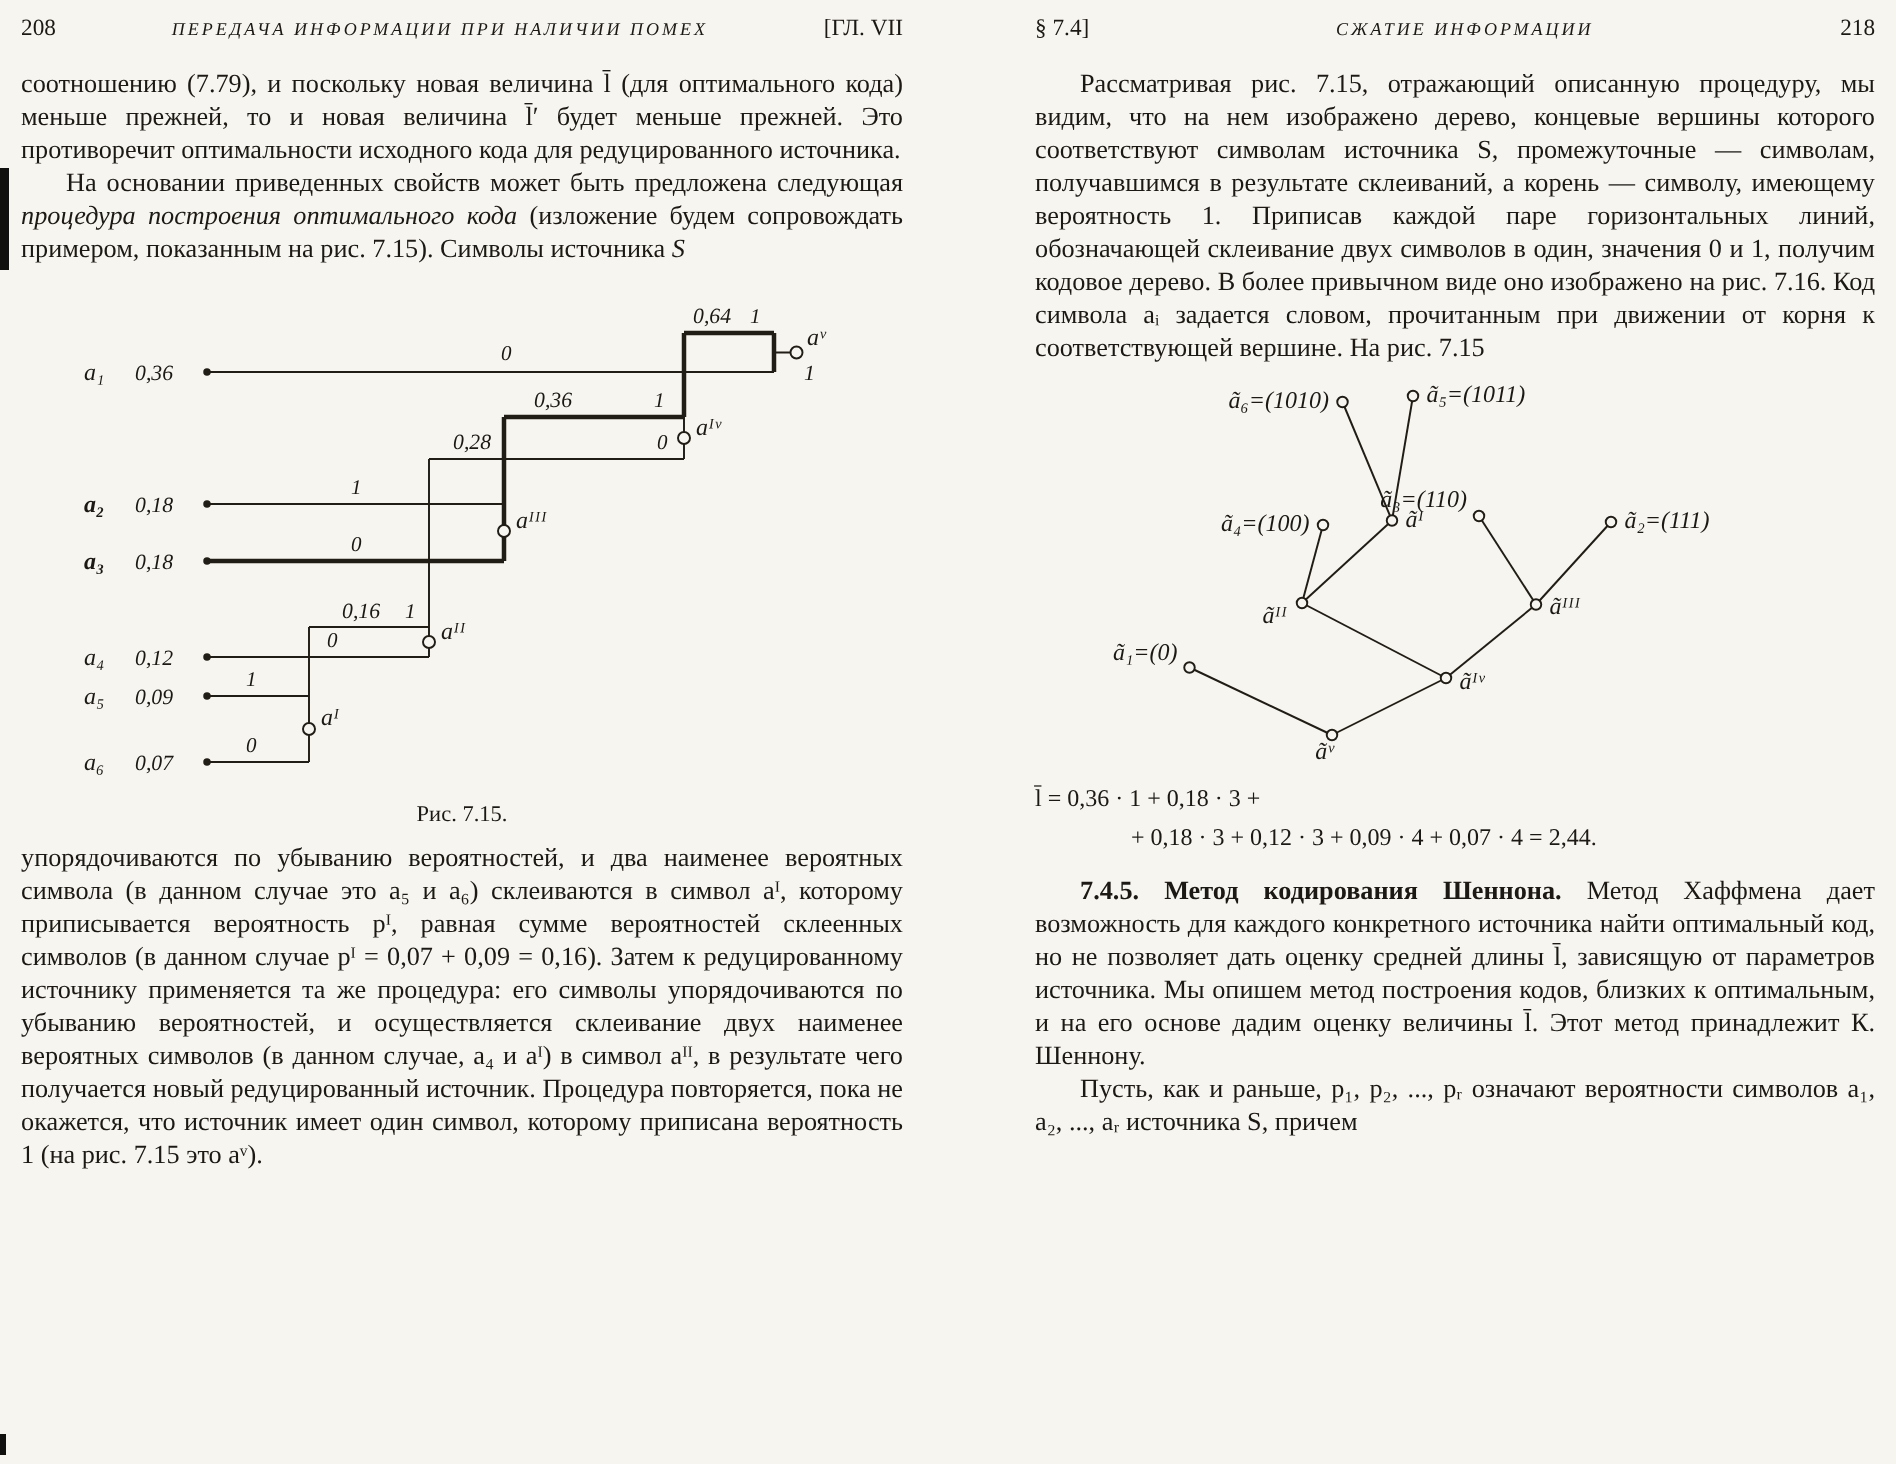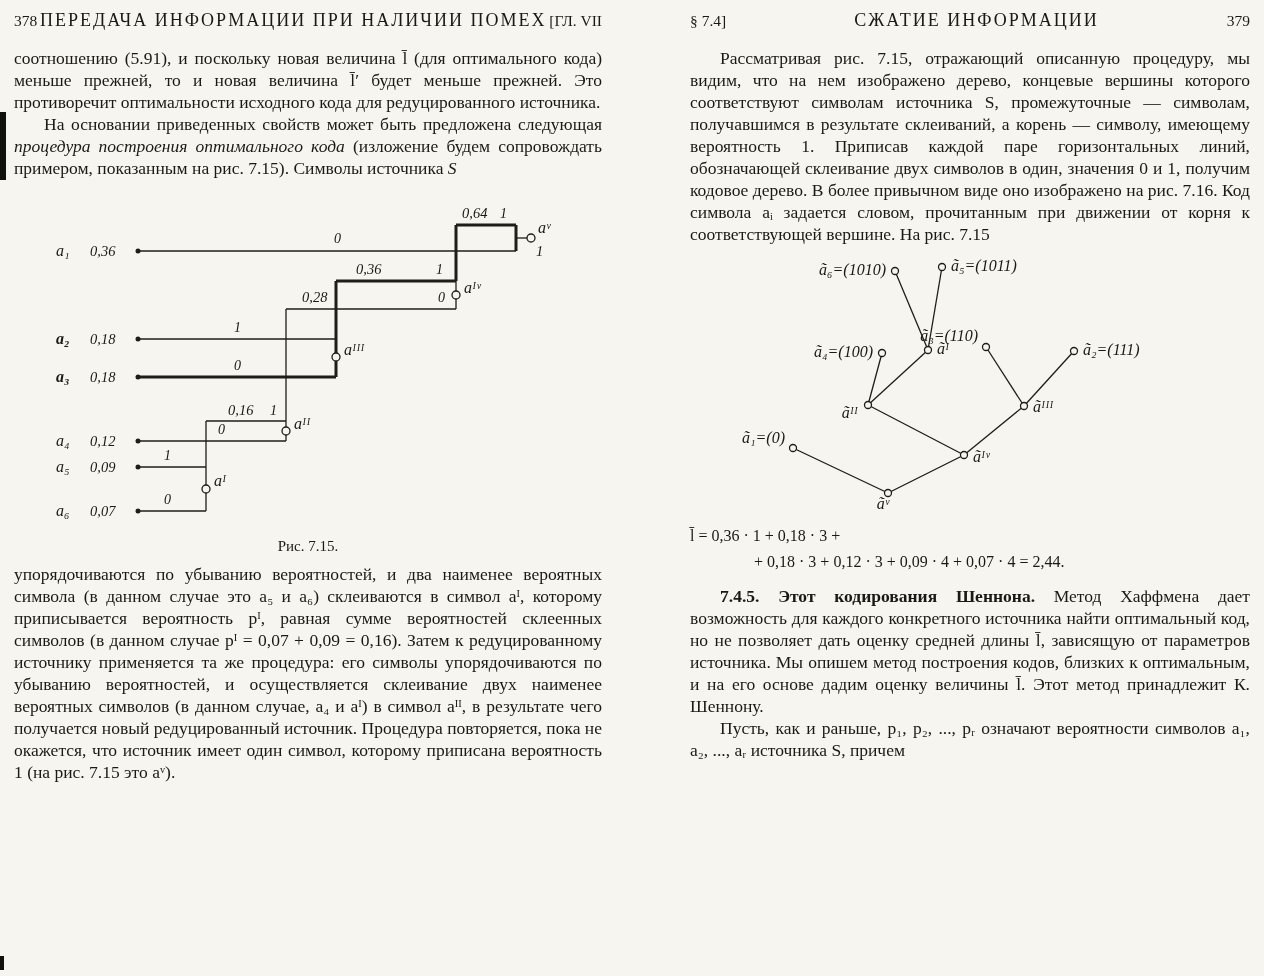--- a/index.html
+++ b/index.html
@@ -7,21 +7,21 @@
     width:1264px;height:976px;overflow:hidden;position:relative;
     background:#f7f5ef;color:#1c1914;
     font-family:"Liberation Serif","DejaVu Serif",serif;
   }
   .spread{display:flex;width:1264px;height:976px;}
   .page{box-sizing:border-box;}
   .page-left{width:632px;padding:10px 30px 0 14px;}
   .page-right{width:632px;padding:10px 14px 0 58px;}
   .running-head{display:flex;justify-content:space-between;align-items:baseline;
     font-size:15px;margin-bottom:16px;white-space:nowrap;}
-  .rh-title{letter-spacing:2px;font-size:18px;}
+  .rh-title{letter-spacing:2px;font-size:12px;font-style:italic;}
   .rh-num{font-size:15.5px;}
   p.body-text{margin:0;text-align:justify;font-size:17.5px;line-height:22px;}
   p.body-text + p.body-text{margin-top:0;}
   .indent{text-indent:30px;}
   .fig-block{text-align:center;margin:10px 0 8px 0;}
   .fig-caption{font-size:15px;margin-top:4px;text-align:center;}
   svg{display:block;margin:0 auto;}
   svg line, svg path{stroke:#201c16;fill:none;}
   .ln{stroke-width:1.3px;}
   .ln-bold{stroke-width:3px;}
@@ -38,26 +38,26 @@
   .mark1{left:0;top:112px;width:6px;height:68px;}
   .mark2{left:0;top:956px;width:4px;height:14px;}
 </style>
 </head>
 <body>
 
 <div class="spread">
 
   <div class="page page-left">
     <div class="running-head">
-      <span class="rh-num">378</span>
+      <span class="rh-num">208</span>
       <span class="rh-title">ПЕРЕДАЧА ИНФОРМАЦИИ ПРИ НАЛИЧИИ ПОМЕХ</span>
       <span class="rh-num">[ГЛ. VII</span>
     </div>
 
-    <p class="body-text">соотношению (5.91), и поскольку новая величина l̄ (для оптимального кода) меньше прежней, то и новая величина l̄′ будет меньше прежней. Это противоречит оптимальности исходного кода для редуцированного источника.</p>
+    <p class="body-text">соотношению (7.79), и поскольку новая величина l̄ (для оптимального кода) меньше прежней, то и новая величина l̄′ будет меньше прежней. Это противоречит оптимальности исходного кода для редуцированного источника.</p>
 
     <p class="body-text indent"><span>На основании приведенных свойств может быть предложена следующая </span><i>процедура построения оптимального кода</i><span> (изложение будем сопровождать примером, показанным на рис. 7.15). Символы источника </span><i>S</i></p>
 
     <div class="fig-block">
       <svg width="540" height="345" viewBox="0 0 540 345">
 
         <line class="ln" x1="100" y1="62" x2="478" y2="62"></line>
         <line class="ln" x1="100" y1="150" x2="298" y2="150"></line>
         <line class="ln-bold" x1="100" y1="188" x2="298" y2="188"></line>
         <line class="ln" x1="100" y1="252" x2="248" y2="252"></line>
@@ -130,21 +130,21 @@
       <div class="fig-caption">Рис. 7.15.</div>
     </div>
 
     <p class="body-text">упорядочиваются по убыванию вероятностей, и два наименее вероятных символа (в данном случае это a₅ и a₆) склеиваются в символ aᴵ, которому приписывается вероятность pᴵ, равная сумме вероятностей склеенных символов (в данном случае pᴵ = 0,07 + 0,09 = 0,16). Затем к редуцированному источнику применяется та же процедура: его символы упорядочиваются по убыванию вероятностей, и осуществляется склеивание двух наименее вероятных символов (в данном случае, a₄ и aᴵ) в символ aᴵᴵ, в результате чего получается новый редуцированный источник. Процедура повторяется, пока не окажется, что источник имеет один символ, которому приписана вероятность 1 (на рис. 7.15 это aᵛ).</p>
   </div>
 
   <div class="page page-right">
     <div class="running-head">
       <span class="rh-num">§ 7.4]</span>
       <span class="rh-title">СЖАТИЕ ИНФОРМАЦИИ</span>
-      <span class="rh-num">379</span>
+      <span class="rh-num">218</span>
     </div>
 
     <p class="body-text indent">Рассматривая рис. 7.15, отражающий описанную процедуру, мы видим, что на нем изображено дерево, концевые вершины которого соответствуют символам источника S, промежуточные — символам, получавшимся в результате склеиваний, а корень — символу, имеющему вероятность 1. Приписав каждой паре горизонтальных линий, обозначающей склеивание двух символов в один, значения 0 и 1, получим кодовое дерево. В более привычном виде оно изображено на рис. 7.16. Код символа aᵢ задается словом, прочитанным при движении от корня к соответствующей вершине. На рис. 7.15</p>
 
     <div class="fig-block">
       <svg width="560" height="258" viewBox="0 0 560 258">
 
         <line class="ln" x1="198" y1="238" x2="103" y2="193"></line>
         <line class="ln" x1="198" y1="238" x2="274" y2="200"></line>
         <line class="ln" x1="274" y1="200" x2="178" y2="150"></line>
@@ -181,20 +181,20 @@
         <text class="sym" x="193" y="254" text-anchor="middle">ãᵛ</text>
       </svg>
     </div>
 
 
     <div class="equation">
       <div>l̄ = 0,36 · 1 + 0,18 · 3 +</div>
       <div class="eq-line2">+ 0,18 · 3 + 0,12 · 3 + 0,09 · 4 + 0,07 · 4 = 2,44.</div>
     </div>
 
-    <p class="body-text indent"><b>7.4.5. Этот кодирования Шеннона.</b><span> Метод Хаффмена дает возможность для каждого конкретного источника найти оптимальный код, но не позволяет дать оценку средней длины l̄, зависящую от параметров источника. Мы опишем метод построения кодов, близких к оптимальным, и на его основе дадим оценку величины l̄. Этот метод принадлежит К. Шеннону.</span></p>
+    <p class="body-text indent"><b>7.4.5. Метод кодирования Шеннона.</b><span> Метод Хаффмена дает возможность для каждого конкретного источника найти оптимальный код, но не позволяет дать оценку средней длины l̄, зависящую от параметров источника. Мы опишем метод построения кодов, близких к оптимальным, и на его основе дадим оценку величины l̄. Этот метод принадлежит К. Шеннону.</span></p>
 
     <p class="body-text indent">Пусть, как и раньше, p₁, p₂, ..., pᵣ означают вероятности символов a₁, a₂, ..., aᵣ источника S, причем</p>
   </div>
 </div>
 
 <div class="scan-mark mark1"></div>
 <div class="scan-mark mark2"></div>
 
 </body></html>

